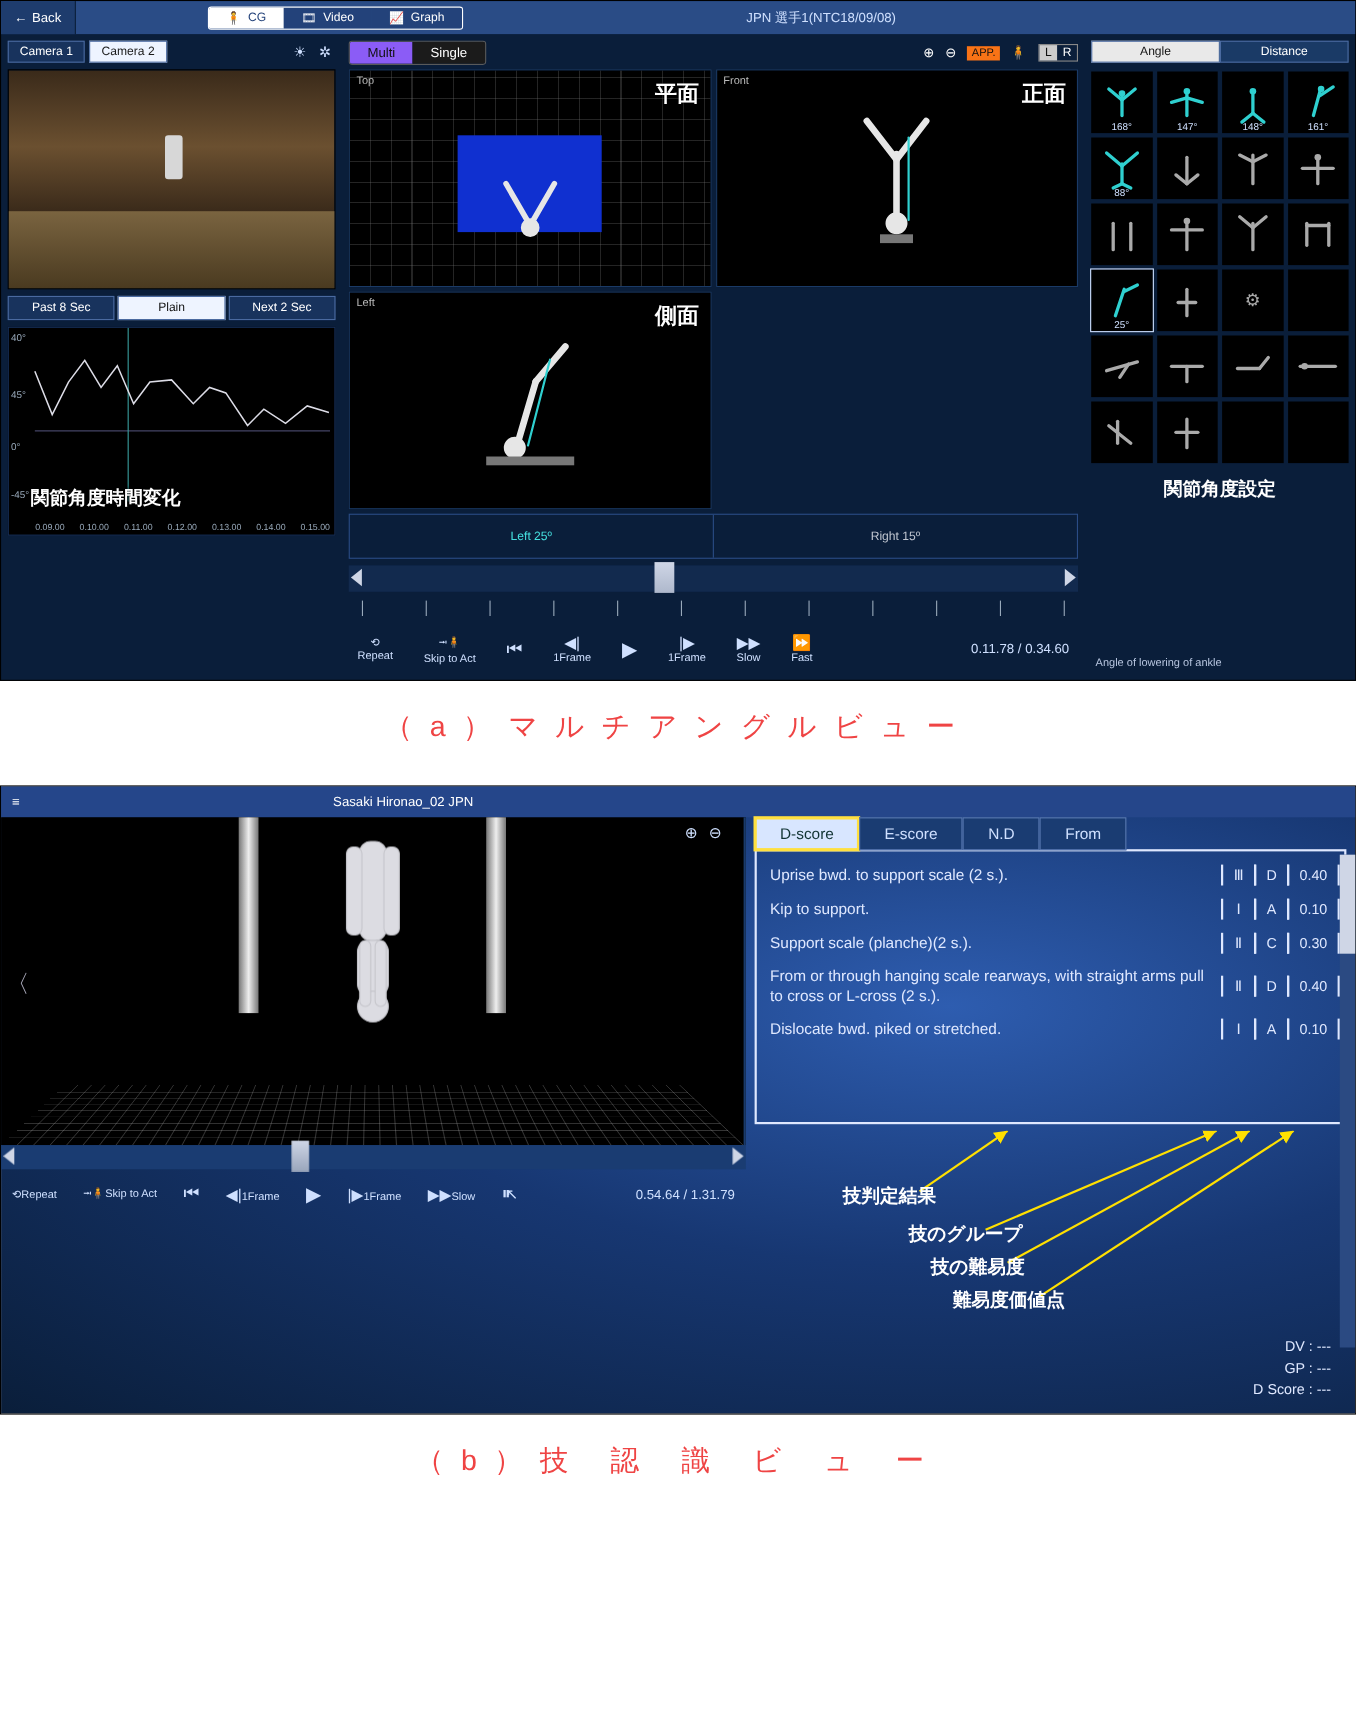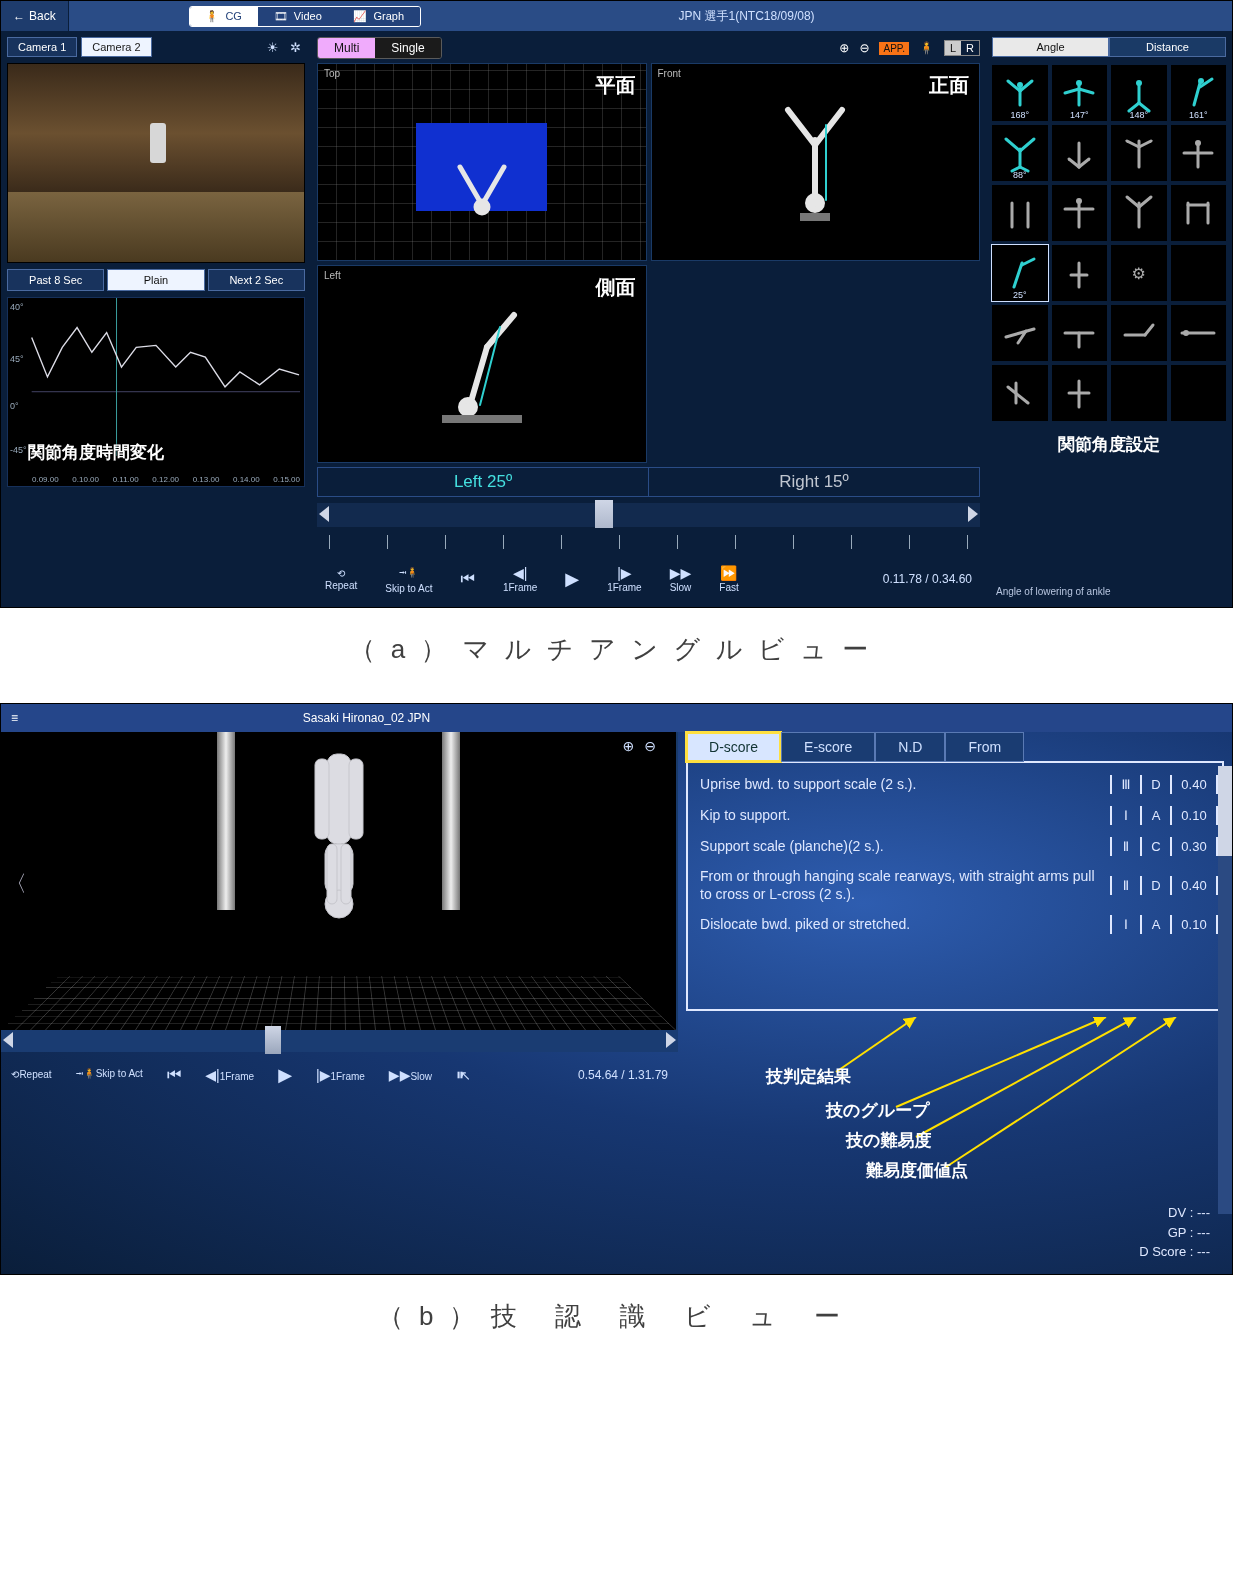--- a/index.html
+++ b/index.html
@@ -1,18 +1,18 @@
 <!DOCTYPE html>
 <html><head>
 <meta charset="utf-8">
 <style>
   *{box-sizing:border-box;margin:0;padding:0;font-family:"Meiryo","Segoe UI",sans-serif}
   body{background:#fff;color:#fff;width:1233px}
   .figure{margin:0 auto}
-  .caption{color:#404040;text-align:center;font-size:26px;letter-spacing:.6em;padding:24px 0 36px}
+  .caption{color:#ef4444;text-align:center;font-size:26px;letter-spacing:.6em;padding:24px 0 36px}
   .app{background:#0a1e3a;border:1px solid #000}
   
   .topbar{display:flex;align-items:center;background:#2a4c86;height:30px;font-size:12px}
   .back{display:flex;align-items:center;gap:4px;background:#1e3c6d;height:100%;padding:0 12px;border-right:1px solid #0a1e3a}
   .mode-seg{display:flex;margin-left:120px;border:1px solid #fff;border-radius:3px;overflow:hidden}
   .mode-seg>div{padding:3px 16px;font-size:11px;background:#23427a;display:flex;align-items:center;gap:6px}
   .mode-seg>div.active{background:#fff;color:#23427a}
   .title{flex:1;text-align:center;font-size:12px;color:#cfe0ff}
   .row{display:flex}
   .leftcol{width:310px;display:flex;flex-direction:column;gap:6px;padding:6px}
@@ -29,36 +29,36 @@
   .past-seg>div.lite{background:#eef4ff;color:#111}
   .graph{height:190px;background:#000;position:relative;border:1px solid #16305a}
   .graph .ylab{position:absolute;left:2px;font-size:9px;color:#9ab}
   .graph svg{position:absolute;inset:0}
   .graph .xlabels{position:absolute;bottom:2px;left:24px;right:4px;display:flex;justify-content:space-between;font-size:8px;color:#9ab}
   .graph-title{position:absolute;bottom:22px;left:20px;font-weight:700;font-size:17px;text-shadow:0 0 4px #000}
   .midcol{flex:1;display:flex;flex-direction:column;padding:6px;gap:4px}
   .msbar{display:flex;align-items:center;gap:6px}
   .ms-seg{display:flex;border:1px solid #5a5a5a;border-radius:3px;overflow:hidden}
   .ms-seg>div{padding:3px 16px;font-size:12px;background:#1b1b1b}
-  .ms-seg>div.active{background:#f0abfc;color:#111}
+  .ms-seg>div.active{background:#8b5cf6;color:#111}
   .msbar .right{margin-left:auto;display:flex;align-items:center;gap:10px;font-size:12px}
   .lrbox{display:flex;border:1px solid #888}
   .lrbox>span{padding:1px 5px;font-size:11px}
   .lrbox>span:first-child{background:#ccc;color:#111}
   .quad{display:grid;grid-template-columns:1fr 1fr;grid-template-rows:1fr 1fr;gap:4px;height:400px}
   .pane{background:#000;position:relative;border:1px solid #1a3a66;overflow:hidden}
   .pane .lbl{position:absolute;top:4px;left:6px;font-size:10px;color:#bbb}
   .pane .jp{position:absolute;top:8px;right:10px;font-size:20px;font-weight:700;text-shadow:0 0 3px #000}
   .grid{position:absolute;inset:0;background:
     repeating-linear-gradient(0deg,transparent 0 18px,rgba(120,120,120,.3) 18px 19px),
     repeating-linear-gradient(90deg,transparent 0 18px,rgba(120,120,120,.3) 18px 19px)}
   .bluepad{position:absolute;left:30%;top:30%;width:40%;height:45%;background:#1030d0}
   .fig3d{position:absolute;left:50%;bottom:18%;transform:translateX(-50%)}
   .fig3d svg{display:block}
-  .anglebar{display:flex;border:1px solid #2a4c86;height:30px;font-size:17px}
+  .anglebar{display:flex;border:1px solid #2a4c86;height:41px;font-size:11px}
   .anglebar>div{flex:1;display:flex;align-items:center;justify-content:center}
   .anglebar>div:first-child{color:#45e0e0;border-right:1px solid #2a4c86}
   .anglebar>div:last-child{color:#c0c6d0}
   .timeline{height:24px;background:#122a4e;position:relative;margin-top:2px}
   .tl-tri{position:absolute;top:3px;width:0;height:0;border-top:8px solid transparent;border-bottom:8px solid transparent}
   .tl-tri.l{left:2px;border-right:10px solid #cfd6e6}
   .tl-tri.r{right:2px;border-left:10px solid #cfd6e6}
   .tl-thumb{position:absolute;left:42%;top:-3px;width:18px;height:28px;background:linear-gradient(#cfd6e6,#aeb8cc)}
   .ticks{height:22px;display:flex;justify-content:space-between;padding:0 12px}
   .ticks span{width:1px;height:14px;background:#9ab;margin-top:4px}

